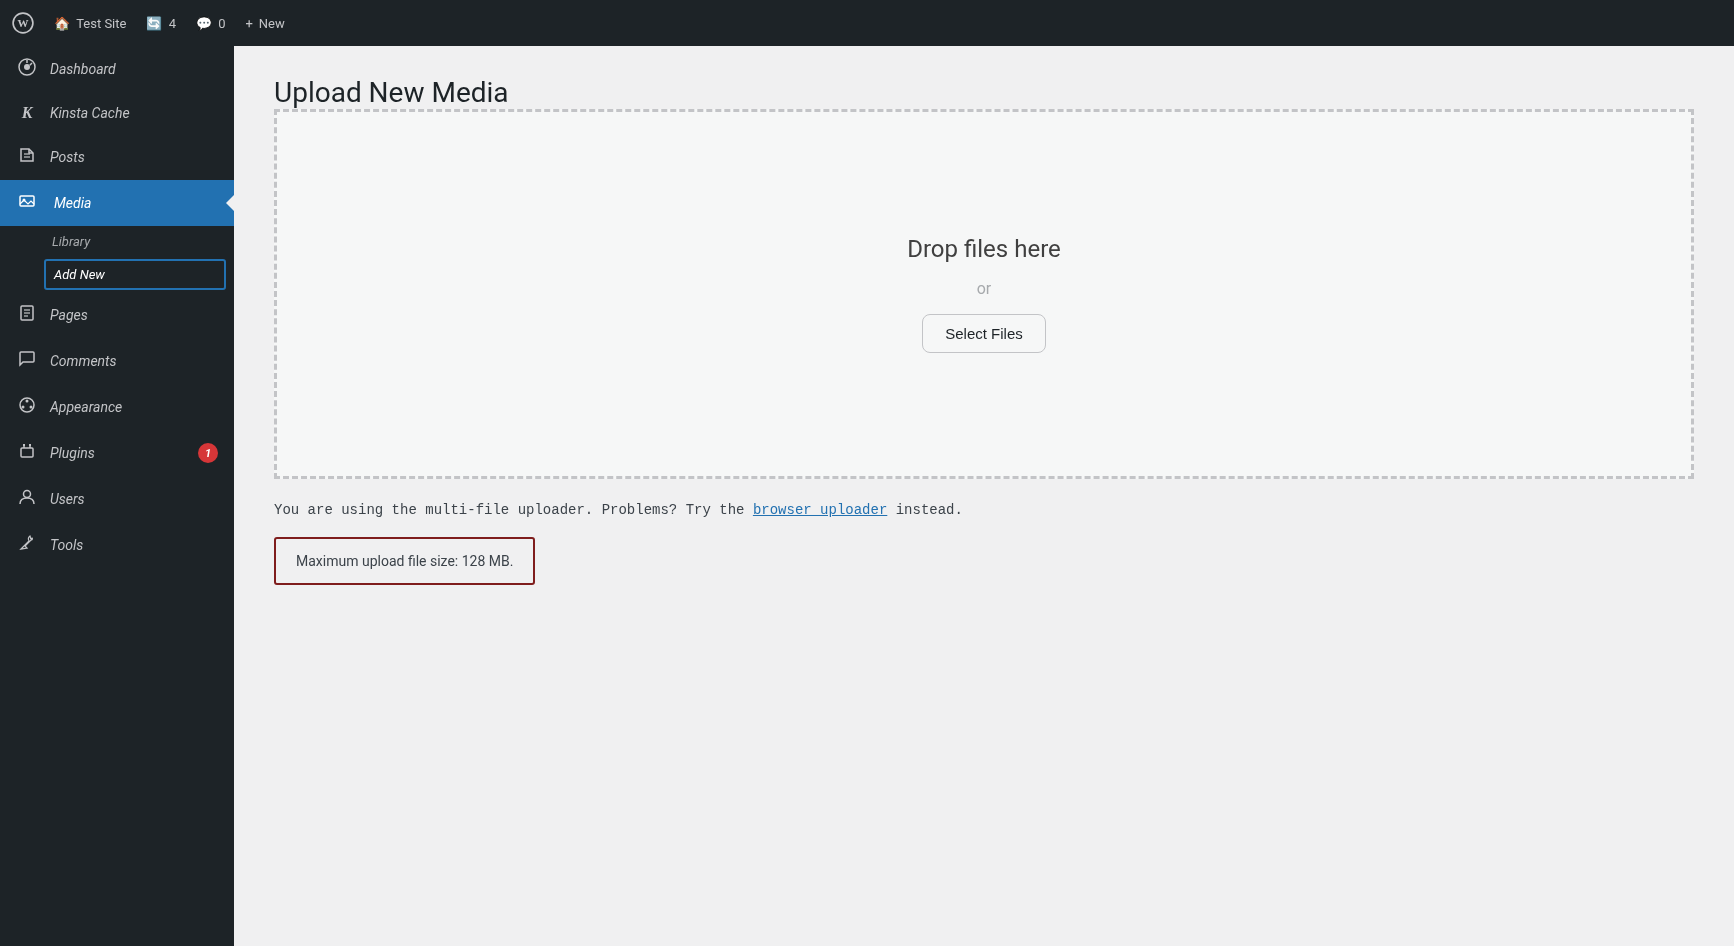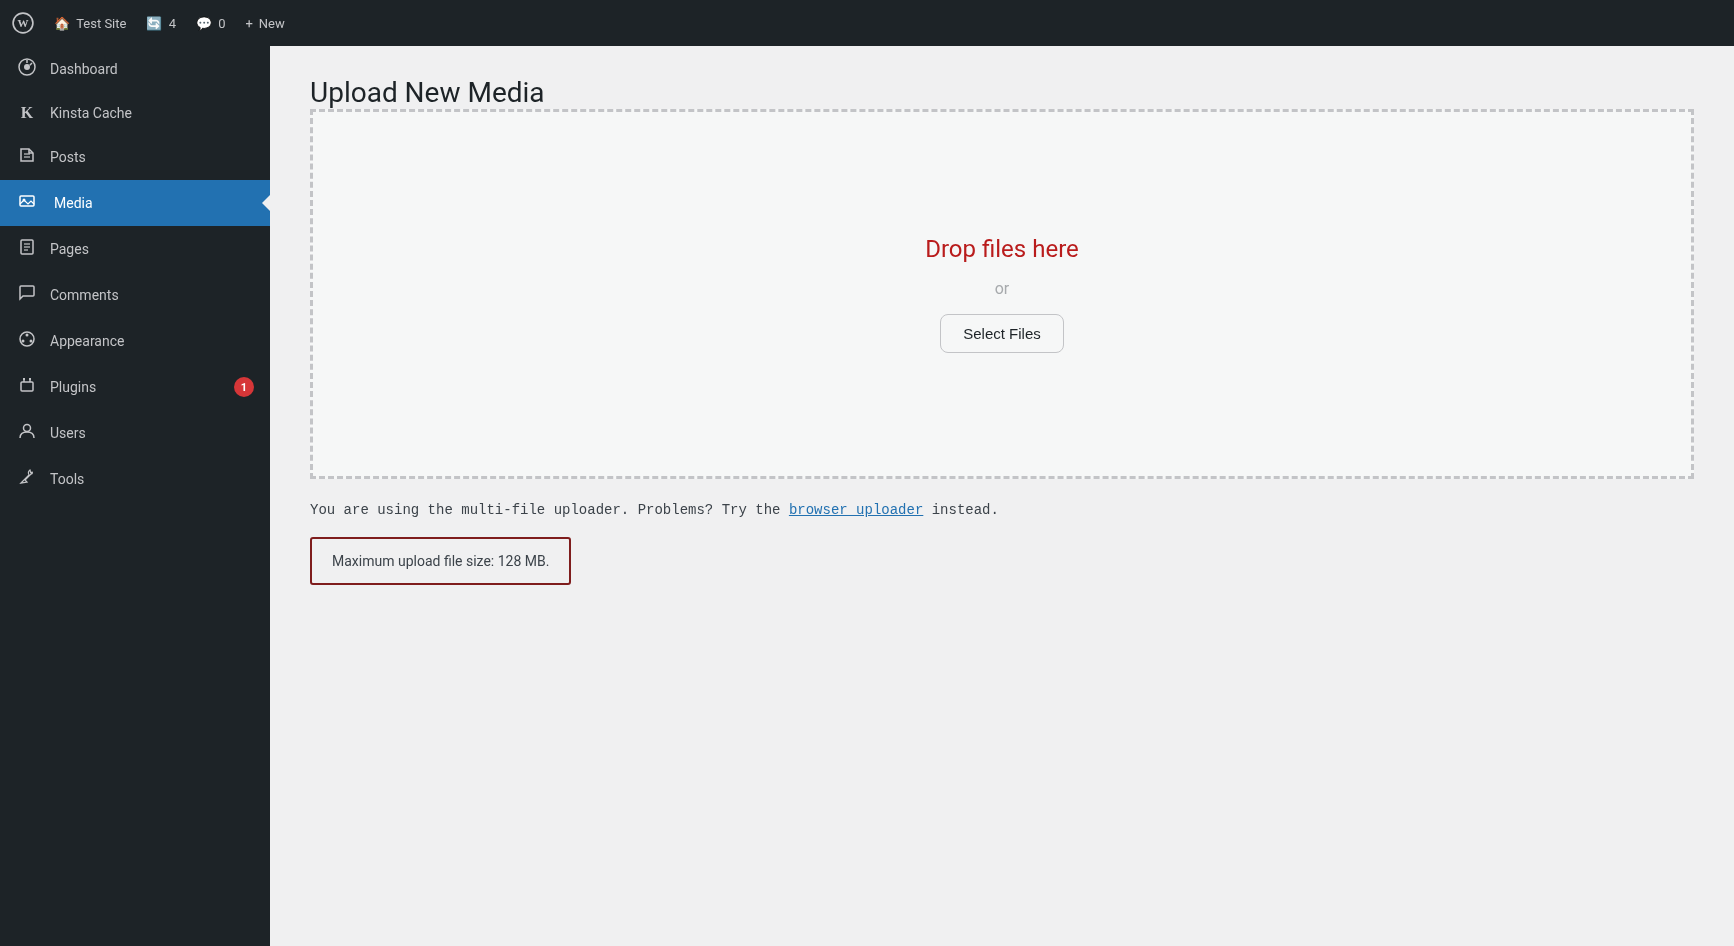--- a/index.html
+++ b/index.html
@@ -26,25 +26,26 @@
 
     
     .layout {
       display: flex;
       flex: 1;
       overflow: hidden;
     }
 
     
     #adminmenu {
-      width: 270px;
+      width: 234px;
       background: #1d2327;
       flex-shrink: 0;
       overflow-y: auto;
       padding-top: 0;
+      font-style: italic;
     }
     .menu-item {
       display: flex;
       align-items: center;
       gap: 12px;
       padding: 12px 16px;
       color: #c3c4c7;
       font-size: 14px;
       cursor: pointer;
       position: relative;
@@ -116,21 +117,21 @@
       flex-direction: column;
       align-items: center;
       justify-content: center;
       gap: 16px;
       margin-bottom: 20px;
       position: relative;
     }
 
     .drop-text {
       font-size: 24px;
-      color: #b91c1c;
+      color: #404040;
     }
     .or-text {
       font-size: 16px;
       color: #a7aaad;
     }
     .select-files-btn {
       background: #f6f7f7;
       border: 1px solid #c3c4c7;
       color: #1d2327;
       font-size: 15px;
@@ -246,20 +247,28 @@
       <span class="menu-icon">
         <svg width="18" height="18" viewBox="0 0 18 18" fill="none">
           <rect x="2" y="4" width="14" height="10" rx="1" stroke="#fff" stroke-width="1.5" fill="none"></rect>
           <circle cx="6" cy="8" r="1.5" fill="#fff"></circle>
           <path d="M2 12 L6 8 L10 12 L13 9 L16 12" stroke="#fff" stroke-width="1.2" fill="none"></path>
         </svg>
       </span>
       <span class="menu-label">Media</span>
     </div>
 
+    <div class="submenu">
+      <div class="submenu-item">
+        <span>Library</span>
+      </div>
+      <div class="submenu-item active-sub">
+        <span>Add New</span>
+      </div>
+    </div>
 
     <div class="menu-item">
       <span class="menu-icon">
         <svg width="18" height="18" viewBox="0 0 18 18" fill="none">
           <rect x="3" y="2" width="12" height="14" rx="1" stroke="#c3c4c7" stroke-width="1.5" fill="none"></rect>
           <line x1="6" y1="6" x2="12" y2="6" stroke="#c3c4c7" stroke-width="1.2"></line>
           <line x1="6" y1="9" x2="12" y2="9" stroke="#c3c4c7" stroke-width="1.2"></line>
           <line x1="6" y1="12" x2="10" y2="12" stroke="#c3c4c7" stroke-width="1.2"></line>
         </svg>
       </span>

